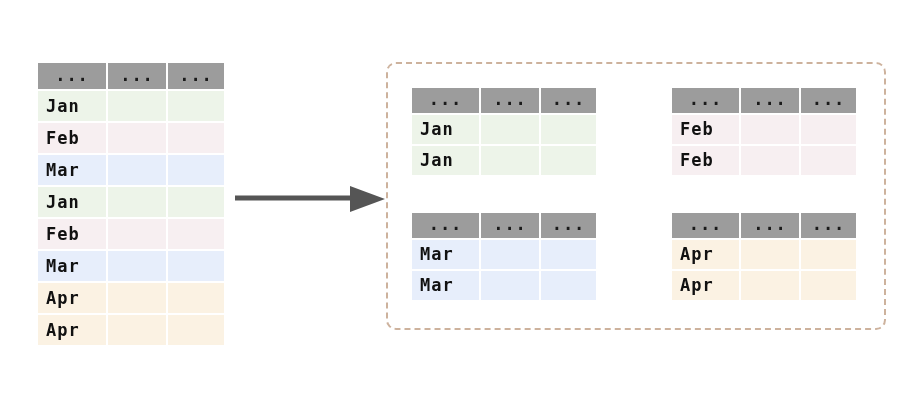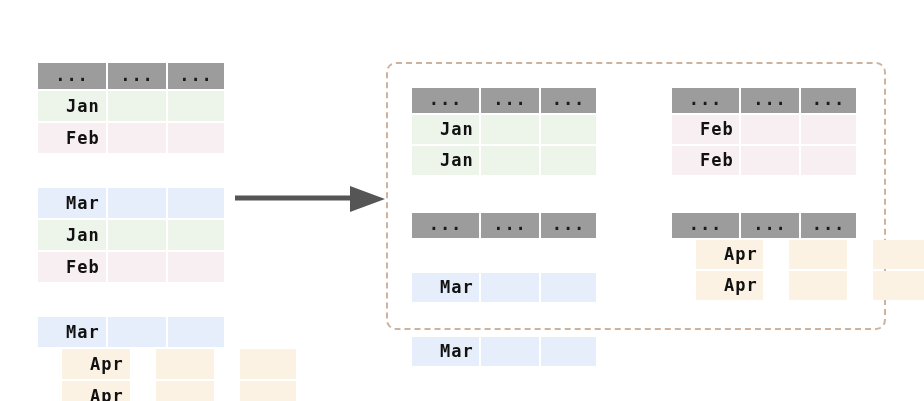--- a/index.html
+++ b/index.html
@@ -51,21 +51,21 @@
   .hdr .cell {
     background: #9c9c9c;
     color: #1a1a1a;
     padding-bottom: 5px;
   }
   .body-row .cell {
     padding-bottom: 6px;
   }
   .body-row .cell.label {
     justify-content: flex-start;
-    padding-left: 28px;
+    padding-left: 8px;
   }
 
   
   #source-table {
     left: 38px;
     top: 63px;
   }
   #source-table .cell { height: 28px; }
   #source-table .trow .c0 { width: 68px; }
   #source-table .trow .c1 { width: 58px; }
@@ -82,22 +82,22 @@
   .result-tbl .body-row .cell { height: 29px; }
 
   #result-table-jan { left: 412px; top: 88px; }
   #result-table-feb { left: 672px; top: 88px; }
   #result-table-mar { left: 412px; top: 213px; }
   #result-table-apr { left: 672px; top: 213px; }
 
   
   .g-jan { background: #edf4e9; }
   .g-feb { background: #f7eff1; text-align: right; }
-  .g-mar { background: #e7eefb; margin-top: 33px; }
-  .g-apr { background: #fbf2e3; margin-left: 24px; }
+  .g-mar { background: #e7eefb; }
+  .g-apr { background: #fbf2e3; }
 
   
   #result-container {
     position: absolute;
     left: 386px;
     top: 62px;
     width: 500px;
     height: 268px;
     box-sizing: border-box;
     border: 2px dashed #cdb29d;

